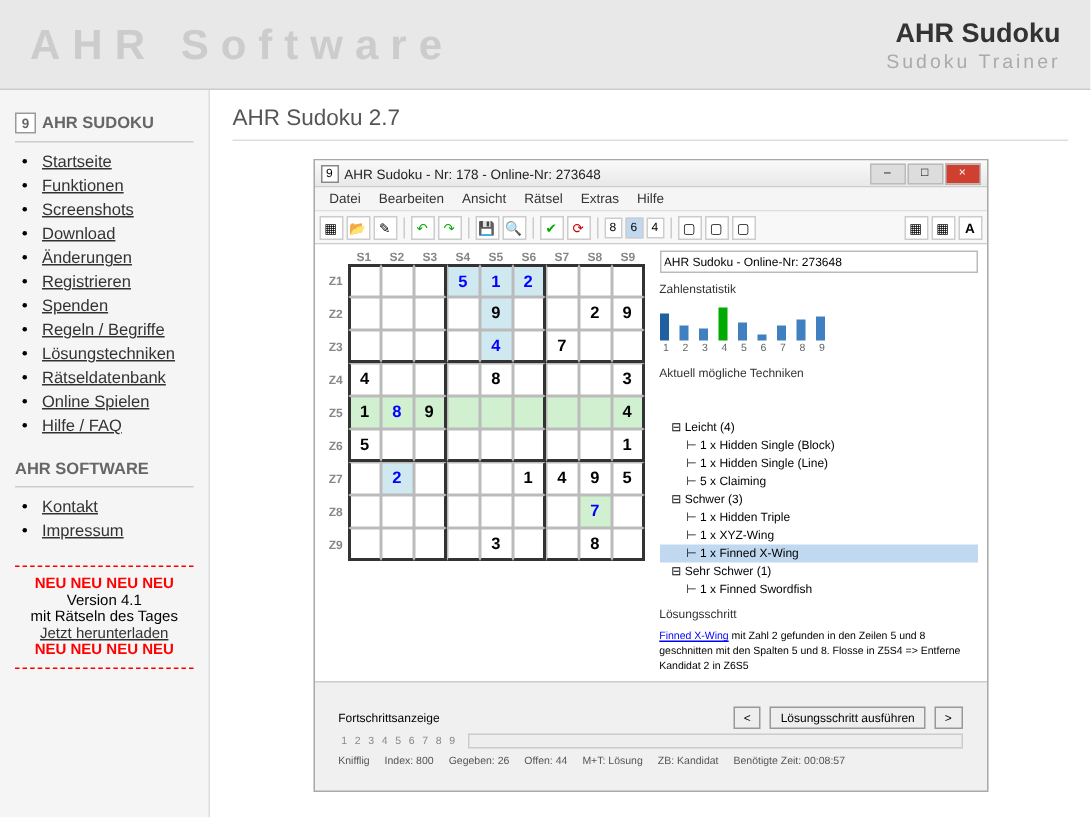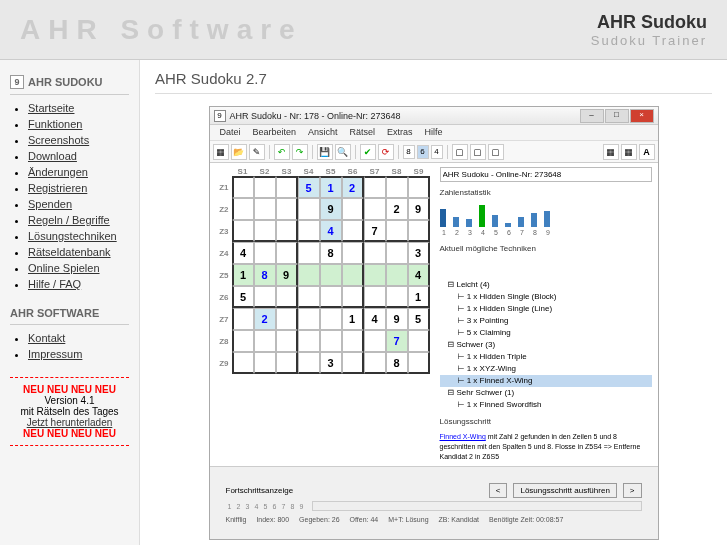--- a/index.html
+++ b/index.html
@@ -330,21 +330,20 @@
               <span>7</span>
               <span>8</span>
               <span>9</span>
             </div>
           <div class="panel-label">Aktuell mögliche Techniken</div>
           <div class="tree">
             <div class="tree-item">⊟ <span>Leicht (4)</span></div>
             <div id="tree-leicht-items">
                 <div class="tree-item l2">⊢ 1 x Hidden Single (Block)</div>
                 <div class="tree-item l2">⊢ 1 x Hidden Single (Line)</div>
-                <div class="tree-item l2">⊢ 3 x Pointing</div>
                 <div class="tree-item l2">⊢ 5 x Claiming</div>
               </div>
             <div class="tree-item">⊟ <span>Schwer (3)</span></div>
             <div id="tree-schwer-items">
                 <div class="tree-item l2">⊢ 1 x Hidden Triple</div>
                 <div class="tree-item l2">⊢ 1 x XYZ-Wing</div>
                 <div class="tree-item l2 sel">⊢ 1 x Finned X-Wing</div>
               </div>
             <div class="tree-item">⊟ <span>Sehr Schwer (1)</span></div>
             <div id="tree-sschwer-items">

